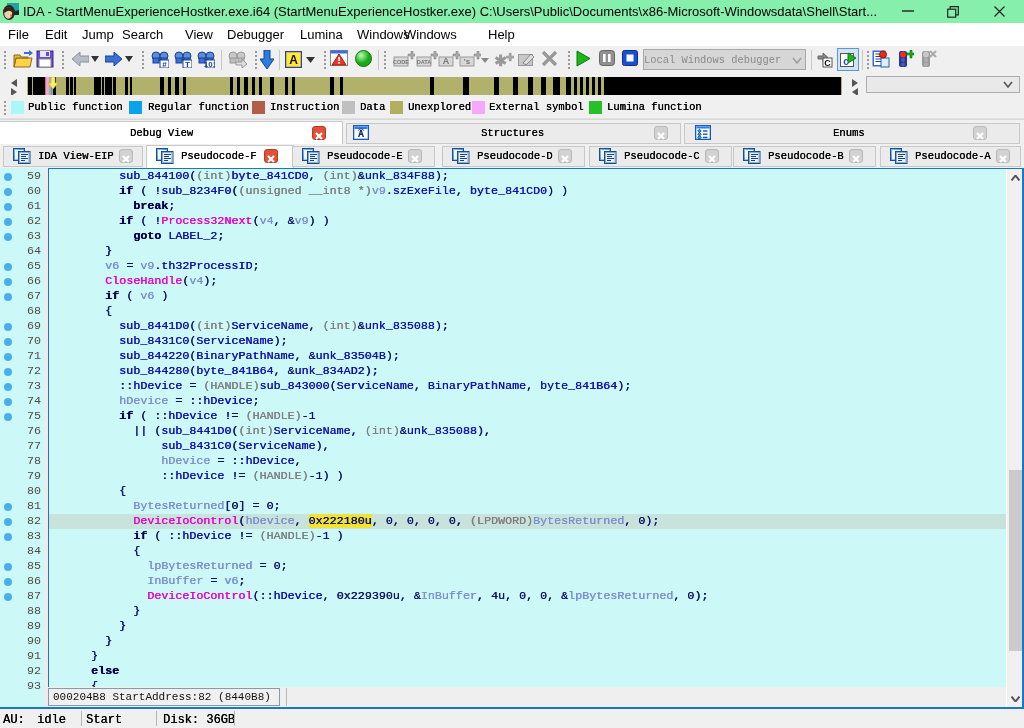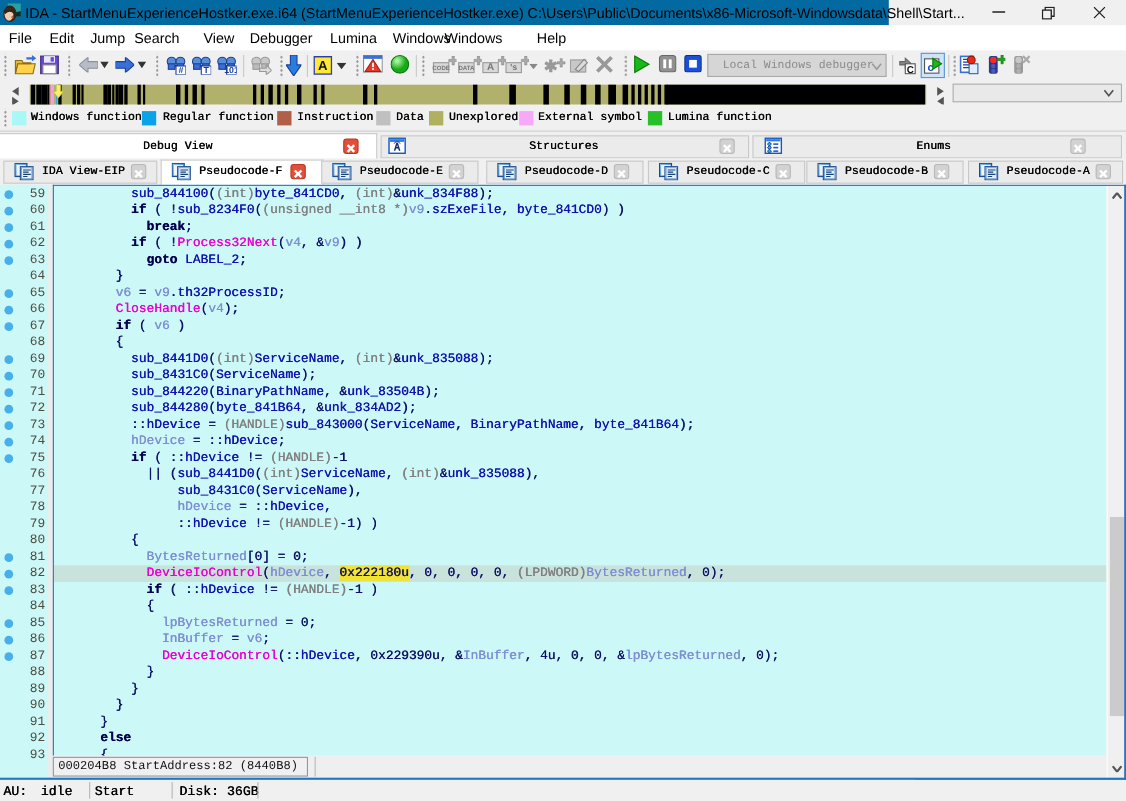--- a/index.html
+++ b/index.html
@@ -1,18 +1,18 @@
 <!DOCTYPE html>
 <html><head><meta charset="utf-8"><style>
 *{margin:0;padding:0;box-sizing:border-box}
 html,body{width:1024px;height:728px;overflow:hidden;font-family:"Liberation Sans",sans-serif;background:#f0f0f0}
 .abs{position:absolute}
 #root{position:relative;width:1024px;height:728px}
 
-#titlebar{position:absolute;left:0;top:0;width:808px;height:23px;background:#0369a1}
+#titlebar{position:absolute;left:0;top:0;width:1024px;height:23px;background:#86efac}
 #title-text{position:absolute;left:23px;top:4px;font-size:13px;color:#000;white-space:pre}
 
 #menubar{position:absolute;left:0;top:23px;width:1024px;height:23px;background:#ffffff}
 .mi{position:absolute;top:4px;font-size:13px;color:#000}
 
 #toolbar{position:absolute;left:0;top:46px;width:1024px;height:28px;background:#f0f0f0}
 .tsep{position:absolute;top:3px;width:4px;height:22px;background-image:radial-gradient(circle,#9a9a9a 1px,transparent 1.2px);background-size:4px 4px;background-position:1px 1px;background-repeat:repeat-y}
 .vline{position:absolute;top:4px;width:1px;height:20px;background:#c8c8c8}
 
 #navrow{position:absolute;left:0;top:74px;width:1024px;height:23px;background:#f0f0f0}
@@ -235,21 +235,21 @@
         </svg>
         <svg class="abs" style="left:599px;top:4px" width="16" height="16" viewBox="0 0 16 16">
           <rect x="0.5" y="0.5" width="15" height="15" rx="3" fill="#909090" stroke="#666"></rect>
 <rect x="4" y="4" width="2.6" height="8" fill="#fff"></rect>
           <rect x="9" y="4" width="2.6" height="8" fill="#fff"></rect>
         </svg>
         <svg class="abs" style="left:622px;top:4px" width="16" height="16" viewBox="0 0 16 16">
           <rect x="0.5" y="0.5" width="15" height="15" rx="2" fill="#1a50d8" stroke="#12307a"></rect>
 <rect x="4.5" y="4.5" width="7" height="7" fill="#fff"></rect>
         </svg>
-        <div class="abs" style="left:643px;top:3px;width:163px;height:21px;background:#d6d6d6;border:1px solid #a8a8a8;font-family:'Liberation Mono',monospace;font-size:10.4px;color:#8a8a8a;line-height:20px;padding-left:13px;white-space:nowrap;letter-spacing:0">Local Windows debugger<svg class="abs" style="left:148px;top:7px" width="10" height="7" viewBox="0 0 10 7">
+        <div class="abs" style="left:643px;top:3px;width:163px;height:21px;background:#d6d6d6;border:1px solid #a8a8a8;font-family:'Liberation Mono',monospace;font-size:10.4px;color:#8a8a8a;line-height:20px;padding-left:0;white-space:nowrap;letter-spacing:0">Local Windows debugger<svg class="abs" style="left:148px;top:7px" width="10" height="7" viewBox="0 0 10 7">
             <path d="M1 1 L5 6 L9 1" stroke="#999" stroke-width="1.4" fill="none"></path>
           </svg></div>
         <div class="vline" style="left:811px"></div>
         <svg class="abs" style="left:816px;top:4px" width="17" height="18" viewBox="0 0 17 18">
           <path d="M2 6 L7 6 L7 3 L12 7.5 L7 12 L7 9 L2 9 Z" fill="#888" stroke="#666"></path>
 <rect x="7" y="8" width="9" height="9" fill="#fff" stroke="#555"></rect>
 <text x="11.5" y="16" font-size="9" font-weight="bold" font-family="Liberation Sans" fill="#111" text-anchor="middle">C</text>
         </svg>
         <div class="abs" style="left:837px;top:2px;width:22px;height:23px;background:#cfe4f7;border:1px solid #5a96d0"></div>
         <svg class="abs" style="left:840px;top:5px" width="17" height="17" viewBox="0 0 17 17">
@@ -351,21 +351,21 @@
   <div id="navcombo">
         <svg class="abs" style="left:136px;top:4px" width="10" height="8" viewBox="0 0 10 8">
           <path d="M1 1 L5 6 L9 1" stroke="#555" stroke-width="1.6" fill="none"></path>
         </svg>
       </div>
 </div>
 
 <div id="legend">
       <div class="tsep" style="left:2px;top:2px;height:16px"></div>
   <div class="lsq" style="left:11px;background:#a8f8f8"></div>
-      <div class="llab" style="left:28px">Windows function</div>
+      <div class="llab" style="left:28px">Public function</div>
   <div class="lsq" style="left:129px;background:#0aa2e8"></div>
       <div class="llab" style="left:148px">Regular function</div>
   <div class="lsq" style="left:252px;background:#b06048"></div>
       <div class="llab" style="left:270px">Instruction</div>
   <div class="lsq" style="left:342px;background:#c0c0c0"></div>
       <div class="llab" style="left:360px">Data</div>
   <div class="lsq" style="left:390px;background:#b0b060"></div>
       <div class="llab" style="left:408px">Unexplored</div>
   <div class="lsq" style="left:472px;background:#f8a8f8"></div>
       <div class="llab" style="left:489px">External symbol</div>

